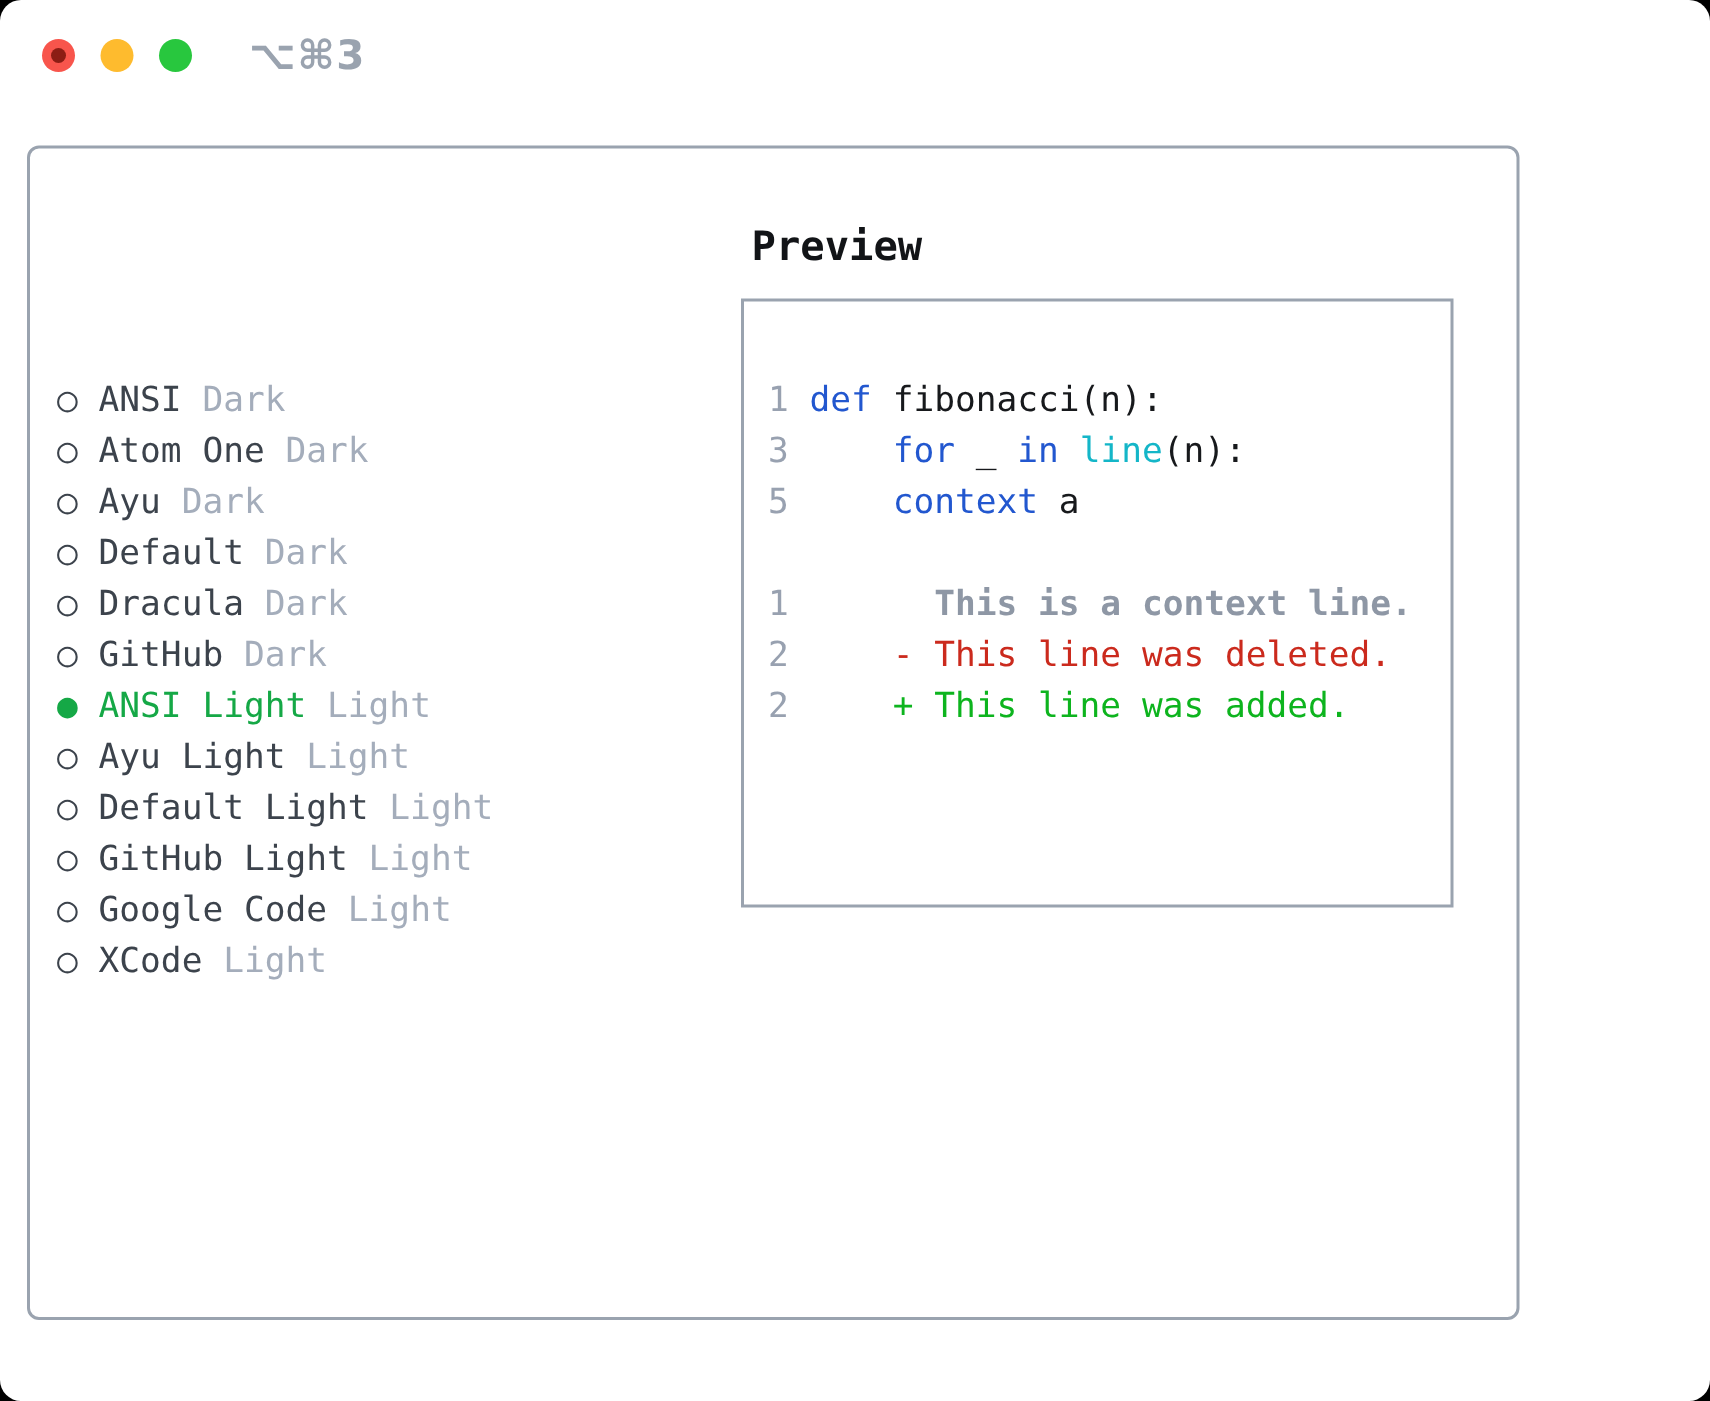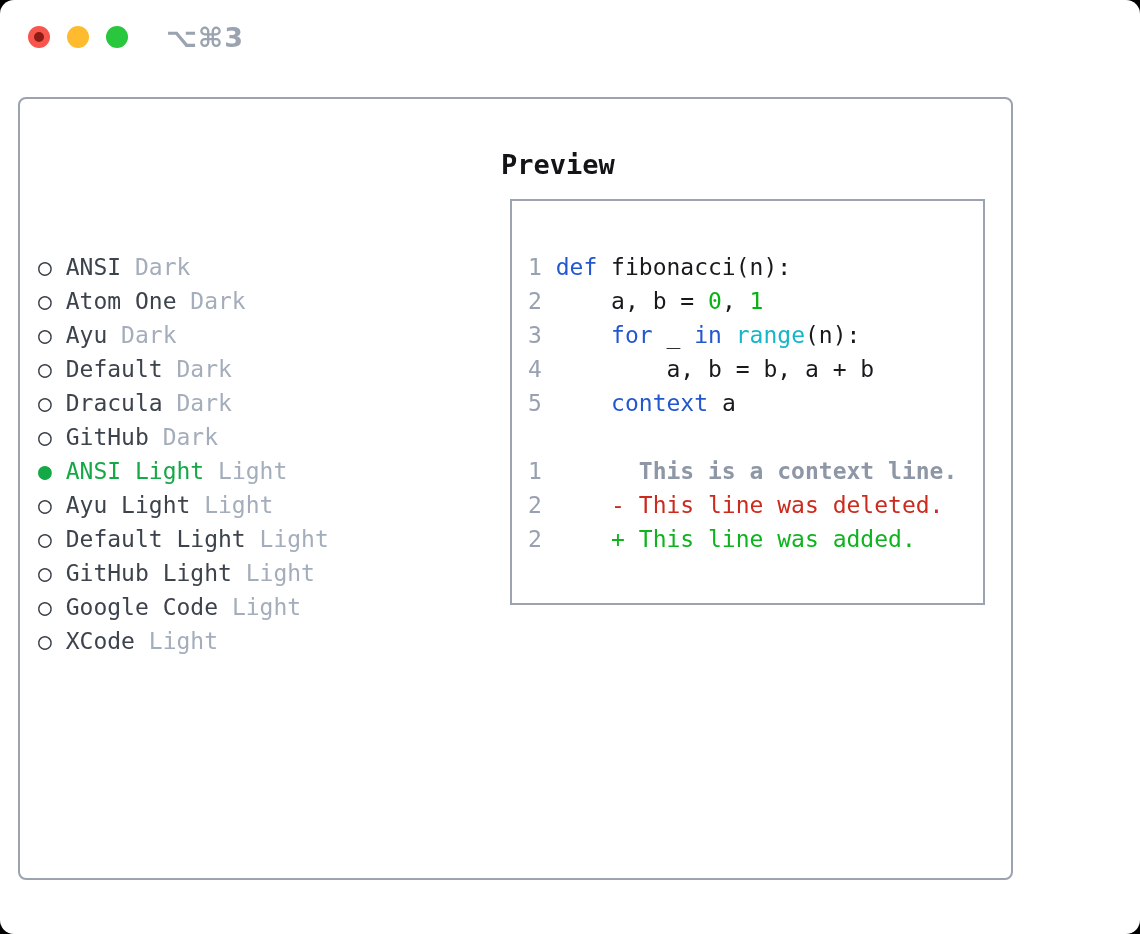--- a/index.html
+++ b/index.html
@@ -28,21 +28,21 @@
   .heading{font-weight:bold;color:var(--heading);}
   .hprefix{font-weight:bold;color:var(--heading);}
   .bullet{color:var(--name);}
   .nm{color:var(--name);}
   .vr{color:var(--dim);}
   .sel .bullet,.sel .nm{color:var(--green);}
 
   
   .preview-heading{position:absolute;left:481px;top:49px;font-size:27px;line-height:34px;
         font-weight:bold;color:var(--heading);}
-  .preview-box{position:absolute;left:490px;top:100px;width:475px;height:406px;box-sizing:border-box;
+  .preview-box{position:absolute;left:474px;top:100px;width:475px;height:406px;box-sizing:border-box;
         border:2px solid var(--border);background:#fff;padding:49px 0 0 16px;}
   .cl{height:34px;font-size:23px;line-height:34px;white-space:pre;}
   .ln{color:var(--linenum);}
   .c-plain{color:var(--plain);}
   .c-keyword{color:var(--keyword);}
   .c-builtin{color:var(--builtin);}
   .c-number{color:var(--number);}
   .c-context{color:var(--context);font-weight:bold;}
   .c-deleted{color:var(--deleted);}
   .c-added{color:var(--added);}
@@ -75,23 +75,21 @@
 
       
       
     </div>
 
     <div class="preview-heading">Preview</div>
 
     <div class="preview-box">
       <div id="code-area">
           <div class="cl"><span class="ln">1 </span><span class="c-keyword">def</span><span class="c-plain"> fibonacci(n):</span></div>
-          <div class="cl"><span class="ln">2 </span><span class="c-plain">    a, b = </span><span class="c-number">0</span><span class="c-plain">, </span><span class="c-number">1</span></div>
-          <div class="cl"><span class="ln">3 </span><span class="c-plain">    </span><span class="c-keyword">for</span><span class="c-plain"> _ </span><span class="c-keyword">in</span><span class="c-plain"> </span><span class="c-builtin">range</span><span class="c-plain">(n):</span></div>
-          <div class="cl"><span class="ln">4 </span><span class="c-plain">        a, b = b, a + b</span></div>
+          <div class="cl"><span class="ln">3 </span><span class="c-plain">    </span><span class="c-keyword">for</span><span class="c-plain"> _ </span><span class="c-keyword">in</span><span class="c-plain"> </span><span class="c-builtin">line</span><span class="c-plain">(n):</span></div>
           <div class="cl"><span class="ln">5 </span><span class="c-plain">    </span><span class="c-keyword">context</span><span class="c-plain"> a</span></div>
         </div>
       <div class="spacer"></div>
       <div id="diff-area">
           <div class="cl"><span class="ln">1 </span><span class="c-context">      This is a context line.</span></div>
           <div class="cl"><span class="ln">2 </span><span class="c-deleted">    - This line was deleted.</span></div>
           <div class="cl"><span class="ln">2 </span><span class="c-added">    + This line was added.</span></div>
         </div>
     </div>
 

